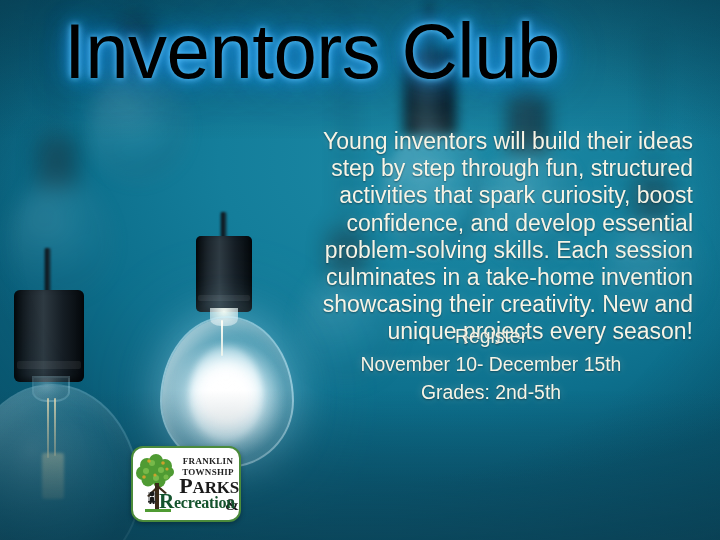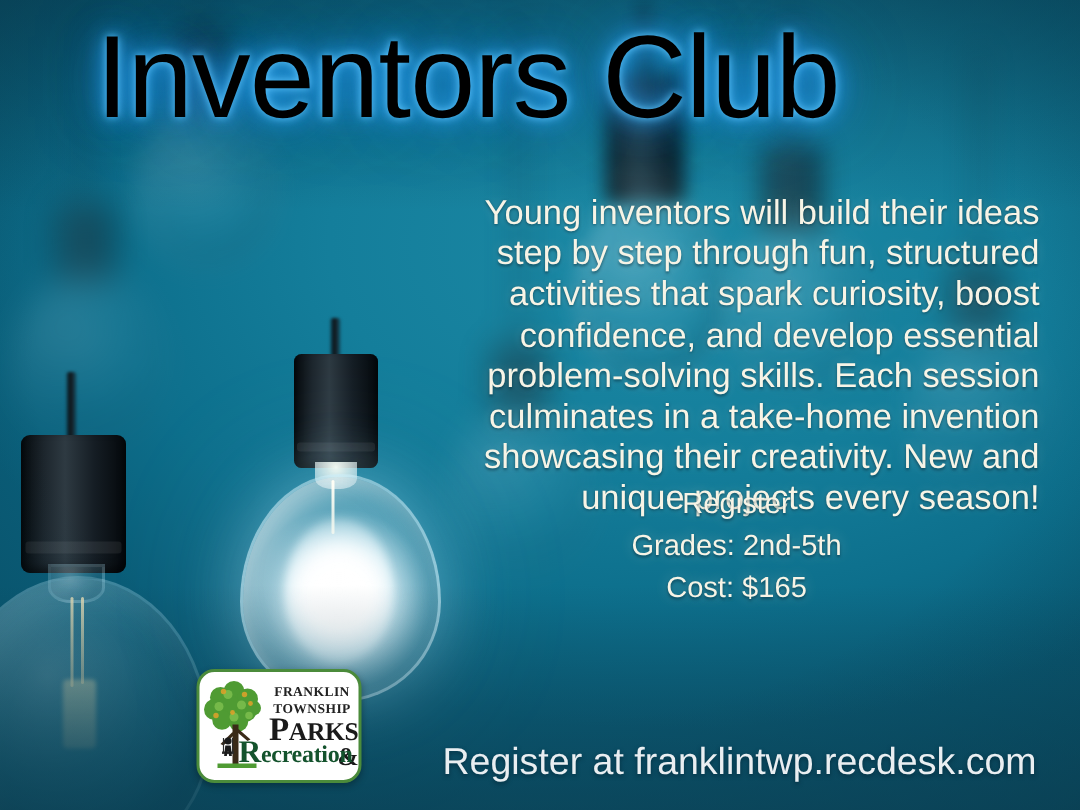--- a/index.html
+++ b/index.html
@@ -290,25 +290,24 @@
   <div class="bg-vignette"></div>
   <div class="bg-topdark"></div>
   <div class="bg-botdark"></div>
 
   <div class="title">Inventors Club</div>
 
   <div class="body-copy">Young inventors will build their ideas step by step through fun, structured activities that spark curiosity, boost confidence, and develop essential problem-solving skills. Each session culminates in a take-home invention showcasing their creativity. New and unique projects every season!</div>
 
   <div class="details">
     <div>Register</div>
+    <div>November 10- December 15th</div>
     <div>Grades: 2nd-5th</div>
-    <div>Cost: $165</div>
-  </div>
-
-  <div class="register">Register at franklintwp.recdesk.com</div>
+  </div>
+
 
   <div class="logo">
     <div class="logo-inner">
       <svg class="logo-tree" viewBox="0 0 44 62">
         <g fill="#4f9b33">
           <circle cx="20" cy="9" r="7"></circle>
           <circle cx="11" cy="13" r="7"></circle>
           <circle cx="29" cy="14" r="7"></circle>
           <circle cx="7" cy="21" r="7"></circle>
           <circle cx="17" cy="19" r="7.5"></circle>

